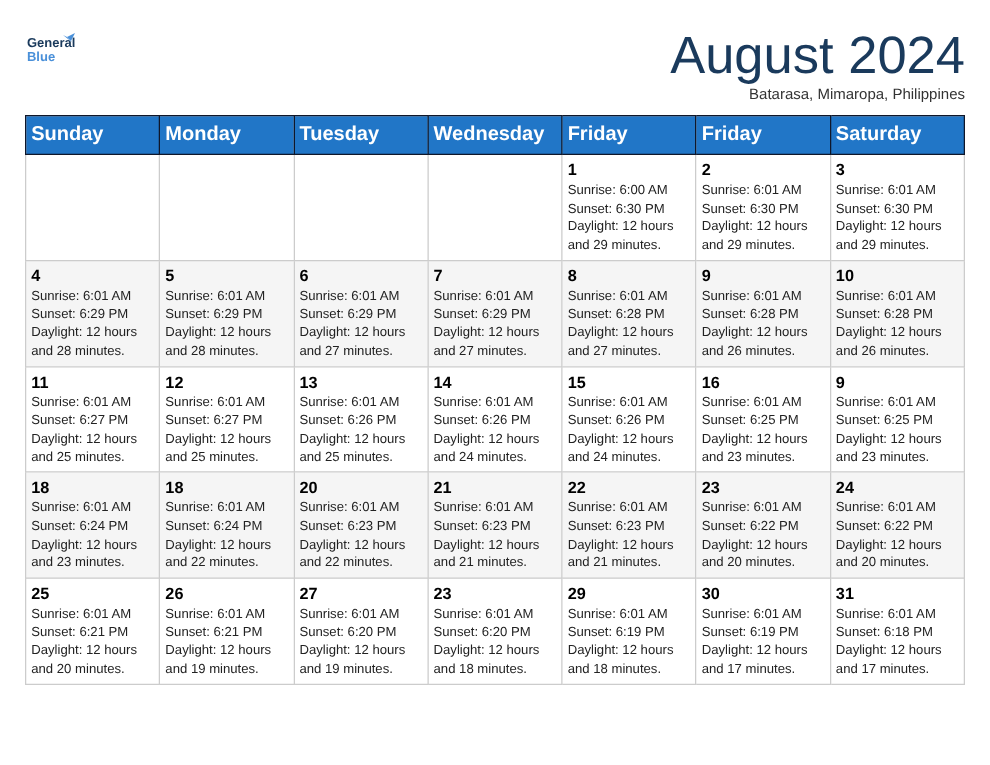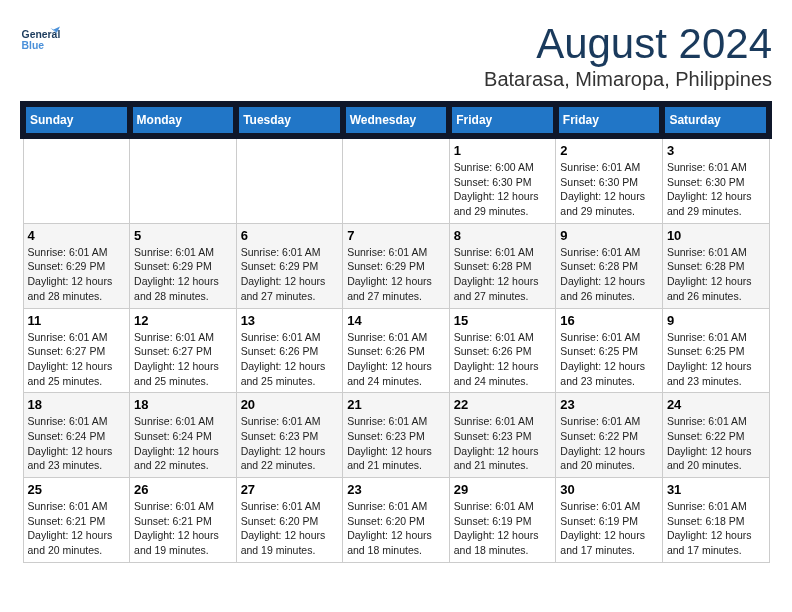--- a/index.html
+++ b/index.html
@@ -18,35 +18,35 @@
     }
     .title-block {
       text-align: right;
     }
     .month-title {
       font-size: 42px;
       font-weight: normal;
       color: #1a3a5c;
     }
     .location {
-      font-size: 20px;
+      font-size: 12px;
       color: #333;
     }
     .calendar {
       width: 100%;
       border-collapse: collapse;
       font-size: 11px;
     }
     .calendar th {
       background-color: #2176c7;
       color: #fff;
       padding: 6px 4px;
       text-align: left;
-      font-size: 12px;
-      border: 6px solid #0f172a;
+      font-size: 16px;
+      border: 1px solid #0f172a;
     }
     .calendar td {
       border: 1px solid #ccc;
       padding: 4px;
       vertical-align: top;
       width: calc(100% / 7);
       min-height: 80px;
     }
     .day-num {
       font-weight: bold;

